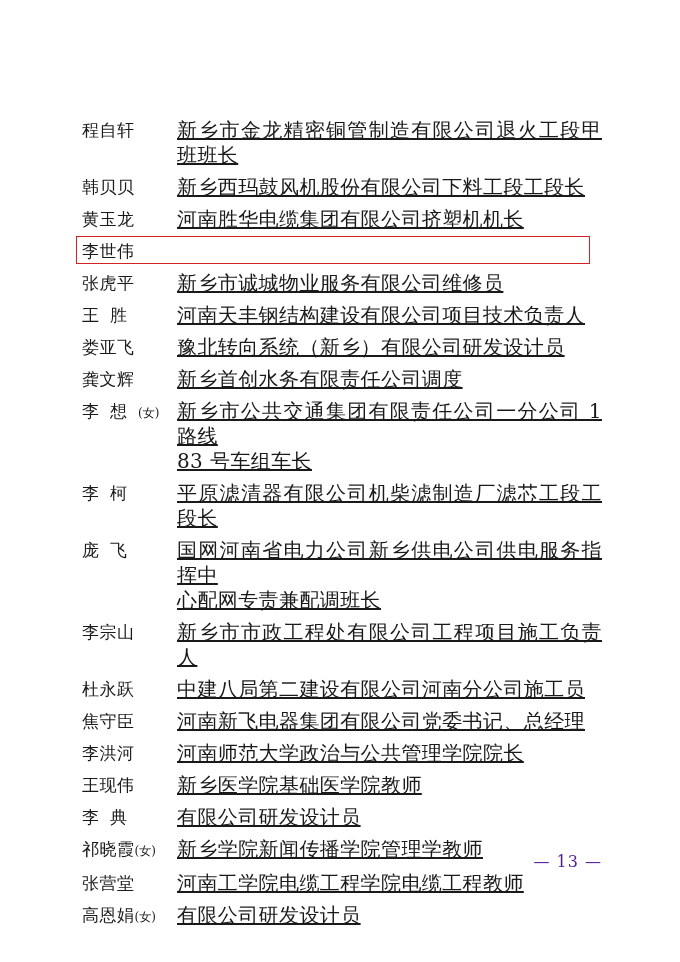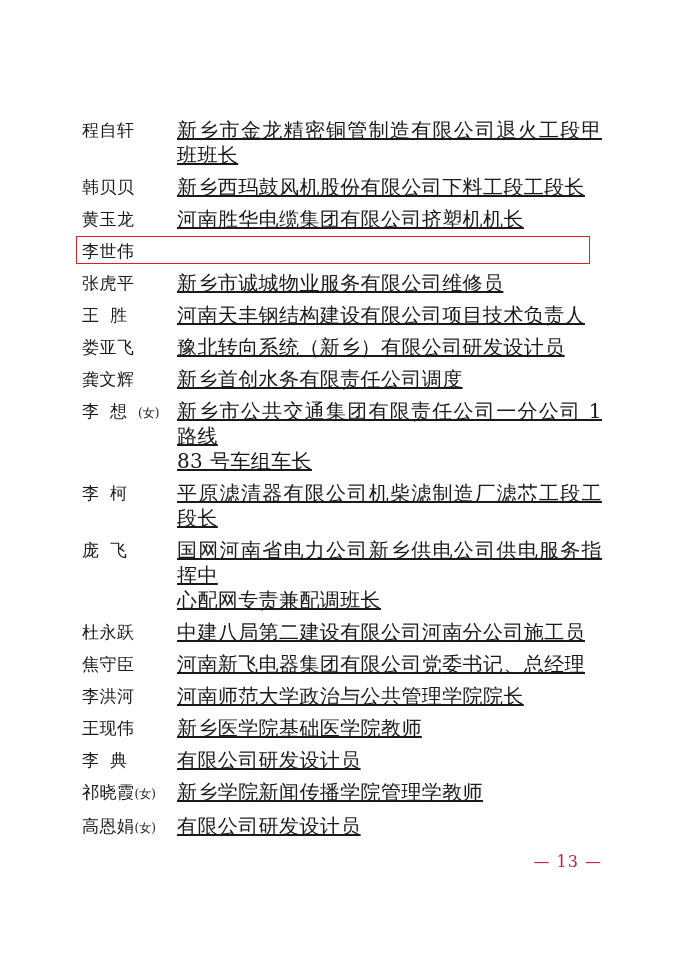--- a/index.html
+++ b/index.html
@@ -78,21 +78,21 @@
     border: 1.5px solid #d42323;
     box-sizing: border-box;
     pointer-events: none;
   }
   .page-number {
     position: absolute;
     right: 78px;
     bottom: 84px;
     font-size: 16px;
     letter-spacing: 1px;
-    color: #be185d;
+    color: #4c1d95;
   }
 </style>
 </head>
 <body>
 
 <div class="page">
   <div class="list" id="list-root">
       <div class="entry">
         <div class="name-cell"><span class="name-text">程自轩</span></div>
         <div class="desc-cell">
@@ -152,20 +152,26 @@
         </div>
       </div>
       <div class="entry">
         <div class="name-cell"><span class="name-text name-spaced">庞飞</span></div>
         <div class="desc-cell">
           <span class="cont">国网河南省电力公司新乡供电公司供电服务指挥中</span>
           <span class="cont">心配网专责兼配调班长</span>
         </div>
       </div>
       <div class="entry">
+        <div class="name-cell"><span class="name-text">李宗山</span></div>
+        <div class="desc-cell">
+          <span class="cont">新乡市市政工程处有限公司工程项目施工负责人</span>
+        </div>
+      </div>
+      <div class="entry">
         <div class="name-cell"><span class="name-text">杜永跃</span></div>
         <div class="desc-cell">
           <span class="cont">中建八局第二建设有限公司河南分公司施工员</span>
         </div>
       </div>
       <div class="entry">
         <div class="name-cell"><span class="name-text">焦守臣</span></div>
         <div class="desc-cell">
           <span class="cont">河南新飞电器集团有限公司党委书记、总经理</span>
         </div>
@@ -185,20 +191,26 @@
       <div class="entry">
         <div class="name-cell"><span class="name-text name-spaced">李典</span></div>
         <div class="desc-cell">
           <span class="cont">有限公司研发设计员</span>
         </div>
       </div>
       <div class="entry">
         <div class="name-cell"><span class="name-text">祁晓霞</span><span class="gender">(女)</span></div>
         <div class="desc-cell">
           <span class="cont">新乡学院新闻传播学院管理学教师</span>
+        </div>
+      </div>
+      <div class="entry">
+        <div class="name-cell"><span class="name-text">张营堂</span></div>
+        <div class="desc-cell">
+          <span class="cont">河南工学院电缆工程学院电缆工程教师</span>
         </div>
       </div>
       <div class="entry">
         <div class="name-cell"><span class="name-text">高恩娟</span><span class="gender">(女)</span></div>
         <div class="desc-cell">
           <span class="cont">有限公司研发设计员</span>
         </div>
       </div>
     </div>
   <div class="page-number">— 13 —</div>

